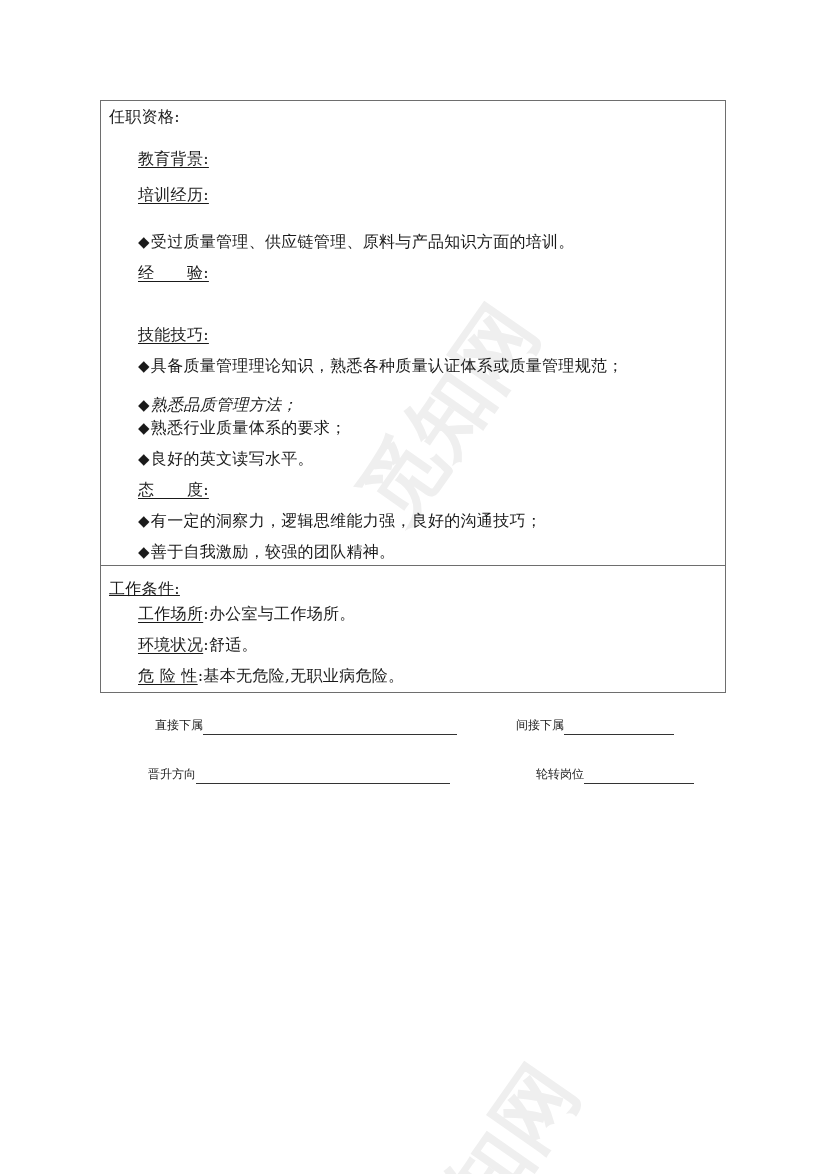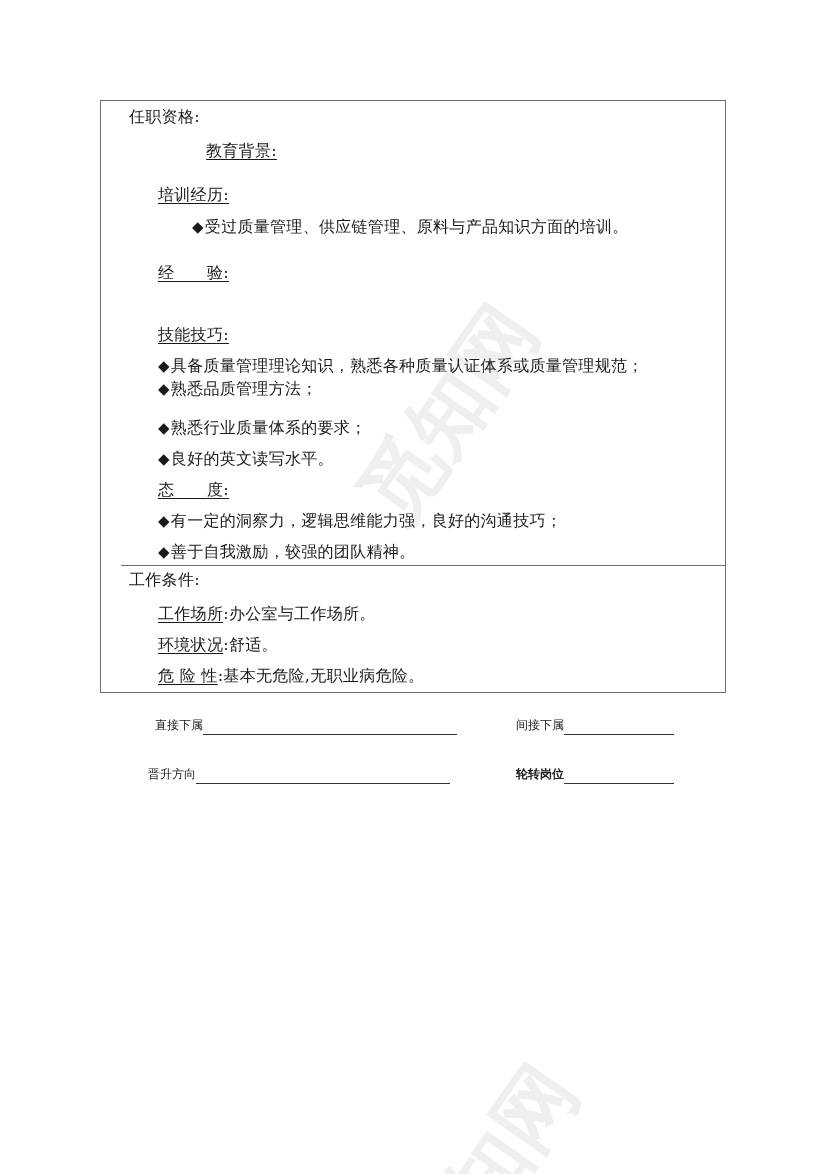--- a/index.html
+++ b/index.html
@@ -1,20 +1,20 @@
 <!DOCTYPE html>
 <html><head>
   <meta charset="utf-8">
   <style>
     html, body { margin: 0; padding: 0; background: #ffffff; }
     body { width: 830px; height: 1174px; position: relative; overflow: hidden;
            font-family: "DejaVu Serif", "Liberation Serif", serif; color: #1a1a1a; }
     .page { position: absolute; left: 0; top: 0; width: 830px; height: 1174px; }
     .table { position: absolute; left: 100px; top: 100px; width: 626px;
-             border: 1.5px solid #6e6e6e; box-sizing: border-box; padding-left: 20px; }
+             border: 1.5px solid #6e6e6e; box-sizing: border-box; }
     .cell { position: relative; box-sizing: border-box; }
     .cell.first { height: 465px; border-bottom: 1.5px solid #6e6e6e; }
     .cell.second { height: 126px; }
     .line { position: absolute; font-size: 16px; line-height: 20px; white-space: nowrap; letter-spacing: 0.3px; }
     .sect { left: 8px; }
     .sub { left: 37px; text-decoration: underline; text-underline-offset: 3px; }
     .bullet { left: 37px; }
     .bullet .dia { font-size: 15px; margin-right: 1px; }
     .kv .k { text-decoration: underline; text-underline-offset: 3px; }
     .footer-row { position: absolute; font-size: 12px; line-height: 20px; white-space: nowrap; }
@@ -27,51 +27,51 @@
 
 <div class="page">
 
   <div class="watermark" style="left:290px; top:360px; font-size:80px; transform: rotate(-55deg); width:320px; text-align:center;">觅知网</div>
   <div class="watermark" style="left:330px; top:1120px; font-size:80px; transform: rotate(-55deg); width:320px; text-align:center;">觅知网</div>
 
   <div class="table">
     <div class="cell first">
       <div class="line sect" style="top:6px;">任职资格:</div>
 
-      <div class="line sub" style="top:40px;margin-left:48px;">教育背景:</div>
+      <div class="line sub" style="top:48px;">教育背景:</div>
 
       <div class="line sub" style="top:84px;">培训经历:</div>
-      <div class="line bullet" style="top:116px;margin-left:34px;"><span class="dia">◆</span><span>受过质量管理、供应链管理、原料与产品知识方面的培训。</span></div>
+      <div class="line bullet" style="top:131px;"><span class="dia">◆</span><span>受过质量管理、供应链管理、原料与产品知识方面的培训。</span></div>
 
       <div class="line sub" style="top:162px;">经　　验:</div>
 
       <div class="line sub" style="top:224px;">技能技巧:</div>
       <div class="line bullet" style="top:255px;"><span class="dia">◆</span><span>具备质量管理理论知识，熟悉各种质量认证体系或质量管理规范；</span></div>
-      <div class="line bullet" style="top:278px;"><span class="dia">◆</span><span>熟悉品质管理方法；</span></div>
+      <div class="line bullet" style="top:294px;font-style:italic;"><span class="dia">◆</span><span>熟悉品质管理方法；</span></div>
       <div class="line bullet" style="top:317px;"><span class="dia">◆</span><span>熟悉行业质量体系的要求；</span></div>
       <div class="line bullet" style="top:348px;"><span class="dia">◆</span><span>良好的英文读写水平。</span></div>
 
       <div class="line sub" style="top:379px;">态　　度:</div>
       <div class="line bullet" style="top:441px;"><span class="dia">◆</span><span>善于自我激励，较强的团队精神。</span></div>
       <div class="line bullet" style="top:410px;"><span class="dia">◆</span><span>有一定的洞察力，逻辑思维能力强，良好的沟通技巧；</span></div>
     </div>
 
     <div class="cell second">
-      <div class="line sect" style="top:4px;">工作条件:</div>
+      <div class="line sect" style="top:13px;text-decoration:underline;">工作条件:</div>
       <div class="line bullet kv" style="top:38px;"><span class="k">工作场所</span><span>:办公室与工作场所。</span></div>
       <div class="line bullet kv" style="top:69px;"><span class="k">环境状况</span><span>:舒适。</span></div>
       <div class="line bullet kv" style="top:100px;"><span class="k">危 险 性</span><span>:基本无危险,无职业病危险。</span></div>
     </div>
   </div>
 
   <div class="footer-row" style="left:155px; top:715px;">
     <span>直接下属</span><span class="blank" style="width:254px;"></span>
   </div>
   <div class="footer-row" style="left:516px; top:715px;">
     <span>间接下属</span><span class="blank" style="width:110px;"></span>
   </div>
   <div class="footer-row" style="left:148px; top:764px;">
     <span>晋升方向</span><span class="blank" style="width:254px;"></span>
   </div>
-  <div class="footer-row" style="left:516px; top:764px;font-weight:bold;">
+  <div class="footer-row" style="left:536px; top:764px;">
     <span>轮转岗位</span><span class="blank" style="width:110px;"></span>
   </div>
 </div>
 
 </body></html>

